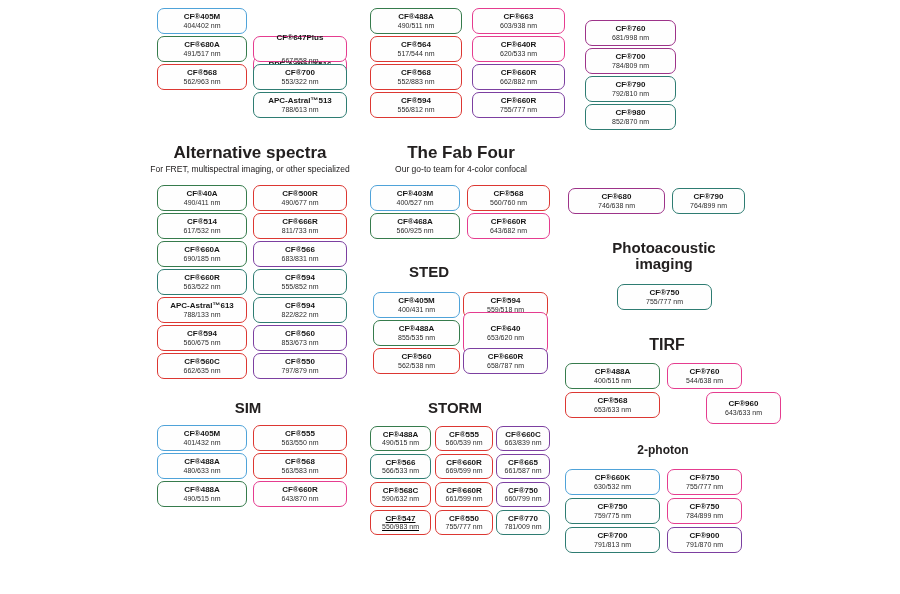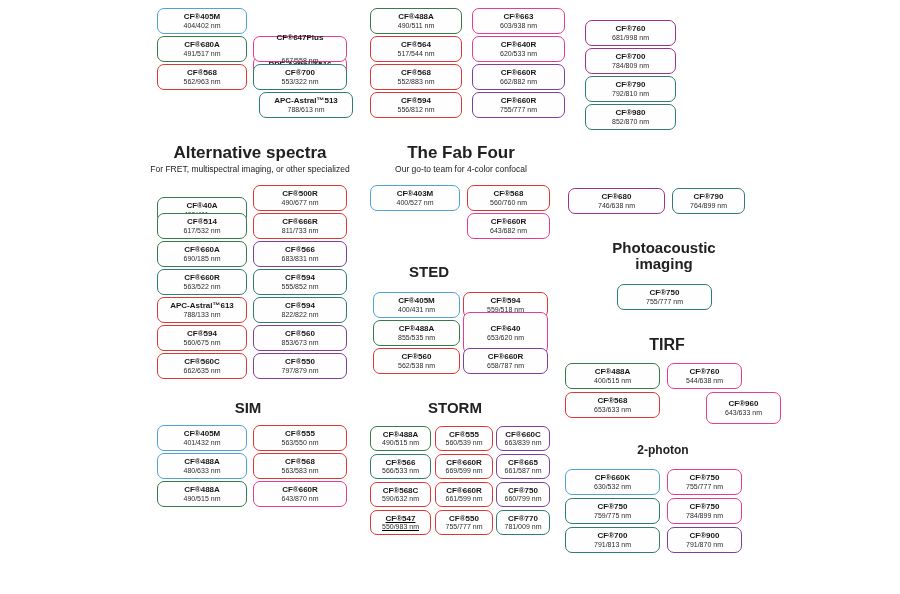--- a/index.html
+++ b/index.html
@@ -43,21 +43,21 @@
       <span class="dye-wave">580/611 nm</span>
     </div>
     <div class="dye-box" style="left: 253px; top: 36px; width: 94px; height: 26px; border-color: rgb(229, 60, 143); gap: 15px;">
       <span class="dye-name">CF®647Plus</span>
       <span class="dye-wave">667/558 nm</span>
     </div>
     <div class="dye-box" style="left: 253px; top: 64px; width: 94px; height: 26px; border-color: rgb(46, 124, 114);">
       <span class="dye-name">CF®700</span>
       <span class="dye-wave">553/322 nm</span>
     </div>
-    <div class="dye-box" style="left: 259px; top: 92px; width: 94px; height: 26px; border-color: rgb(46, 124, 114);">
+    <div class="dye-box" style="left: 253px; top: 92px; width: 94px; height: 26px; border-color: rgb(46, 124, 114);">
       <span class="dye-name">APC-Astral™513</span>
       <span class="dye-wave">788/613 nm</span>
     </div>
     <div class="dye-box" style="left: 370px; top: 8px; width: 92px; height: 26px; border-color: rgb(54, 123, 76);">
       <span class="dye-name">CF®488A</span>
       <span class="dye-wave">490/511 nm</span>
     </div>
     <div class="dye-box" style="left: 370px; top: 36px; width: 92px; height: 26px; border-color: rgb(220, 55, 50);">
       <span class="dye-name">CF®564</span>
       <span class="dye-wave">517/544 nm</span>
@@ -97,21 +97,21 @@
     <div class="dye-box" style="left: 585px; top: 76px; width: 91px; height: 26px; border-color: rgb(46, 124, 114);">
       <span class="dye-name">CF®790</span>
       <span class="dye-wave">792/810 nm</span>
     </div>
     <div class="dye-box" style="left: 585px; top: 104px; width: 91px; height: 26px; border-color: rgb(46, 124, 114);">
       <span class="dye-name">CF®980</span>
       <span class="dye-wave">852/870 nm</span>
     </div>
     <div class="section-title" style="left: 100px; top: 144px; width: 300px; font-size: 17px;">Alternative spectra</div>
     <div class="section-subtitle" style="left: 100px; top: 165px; width: 300px;">For FRET, multispectral imaging, or other specialized</div>
-    <div class="dye-box" style="left: 157px; top: 185px; width: 90px; height: 26px; border-color: rgb(54, 123, 76); margin-top: 12px;">
+    <div class="dye-box" style="left: 157px; top: 185px; width: 90px; height: 26px; border-color: rgb(54, 123, 76);">
       <span class="dye-name">CF®40A</span>
       <span class="dye-wave">490/411 nm</span>
     </div>
     <div class="dye-box" style="left: 157px; top: 213px; width: 90px; height: 26px; border-color: rgb(54, 123, 76);">
       <span class="dye-name">CF®514</span>
       <span class="dye-wave">617/532 nm</span>
     </div>
     <div class="dye-box" style="left: 157px; top: 241px; width: 90px; height: 26px; border-color: rgb(54, 123, 76);">
       <span class="dye-name">CF®660A</span>
       <span class="dye-wave">690/185 nm</span>
@@ -159,20 +159,24 @@
     <div class="dye-box" style="left: 253px; top: 353px; width: 94px; height: 26px; border-color: rgb(124, 63, 160);">
       <span class="dye-name">CF®550</span>
       <span class="dye-wave">797/879 nm</span>
     </div>
     <div class="section-title" style="left: 311px; top: 144px; width: 300px; font-size: 17px;">The Fab Four</div>
     <div class="section-subtitle" style="left: 311px; top: 165px; width: 300px;">Our go-to team for 4-color confocal</div>
     <div class="dye-box" style="left: 370px; top: 185px; width: 90px; height: 26px; border-color: rgb(79, 163, 217);">
       <span class="dye-name">CF®403M</span>
       <span class="dye-wave">400/527 nm</span>
     </div>
+    <div class="dye-box" style="left: 370px; top: 213px; width: 90px; height: 26px; border-color: rgb(54, 123, 76);">
+      <span class="dye-name">CF®468A</span>
+      <span class="dye-wave">560/925 nm</span>
+    </div>
     <div class="dye-box" style="left: 467px; top: 185px; width: 83px; height: 26px; border-color: rgb(220, 55, 50);">
       <span class="dye-name">CF®568</span>
       <span class="dye-wave">560/760 nm</span>
     </div>
     <div class="dye-box" style="left: 467px; top: 213px; width: 83px; height: 26px; border-color: rgb(229, 60, 143);">
       <span class="dye-name">CF®660R</span>
       <span class="dye-wave">643/682 nm</span>
     </div>
     <div class="section-title" style="left: 279px; top: 264px; width: 300px; font-size: 15px;">STED</div>
     <div class="dye-box" style="left: 373px; top: 292px; width: 87px; height: 26px; border-color: rgb(79, 163, 217);">

